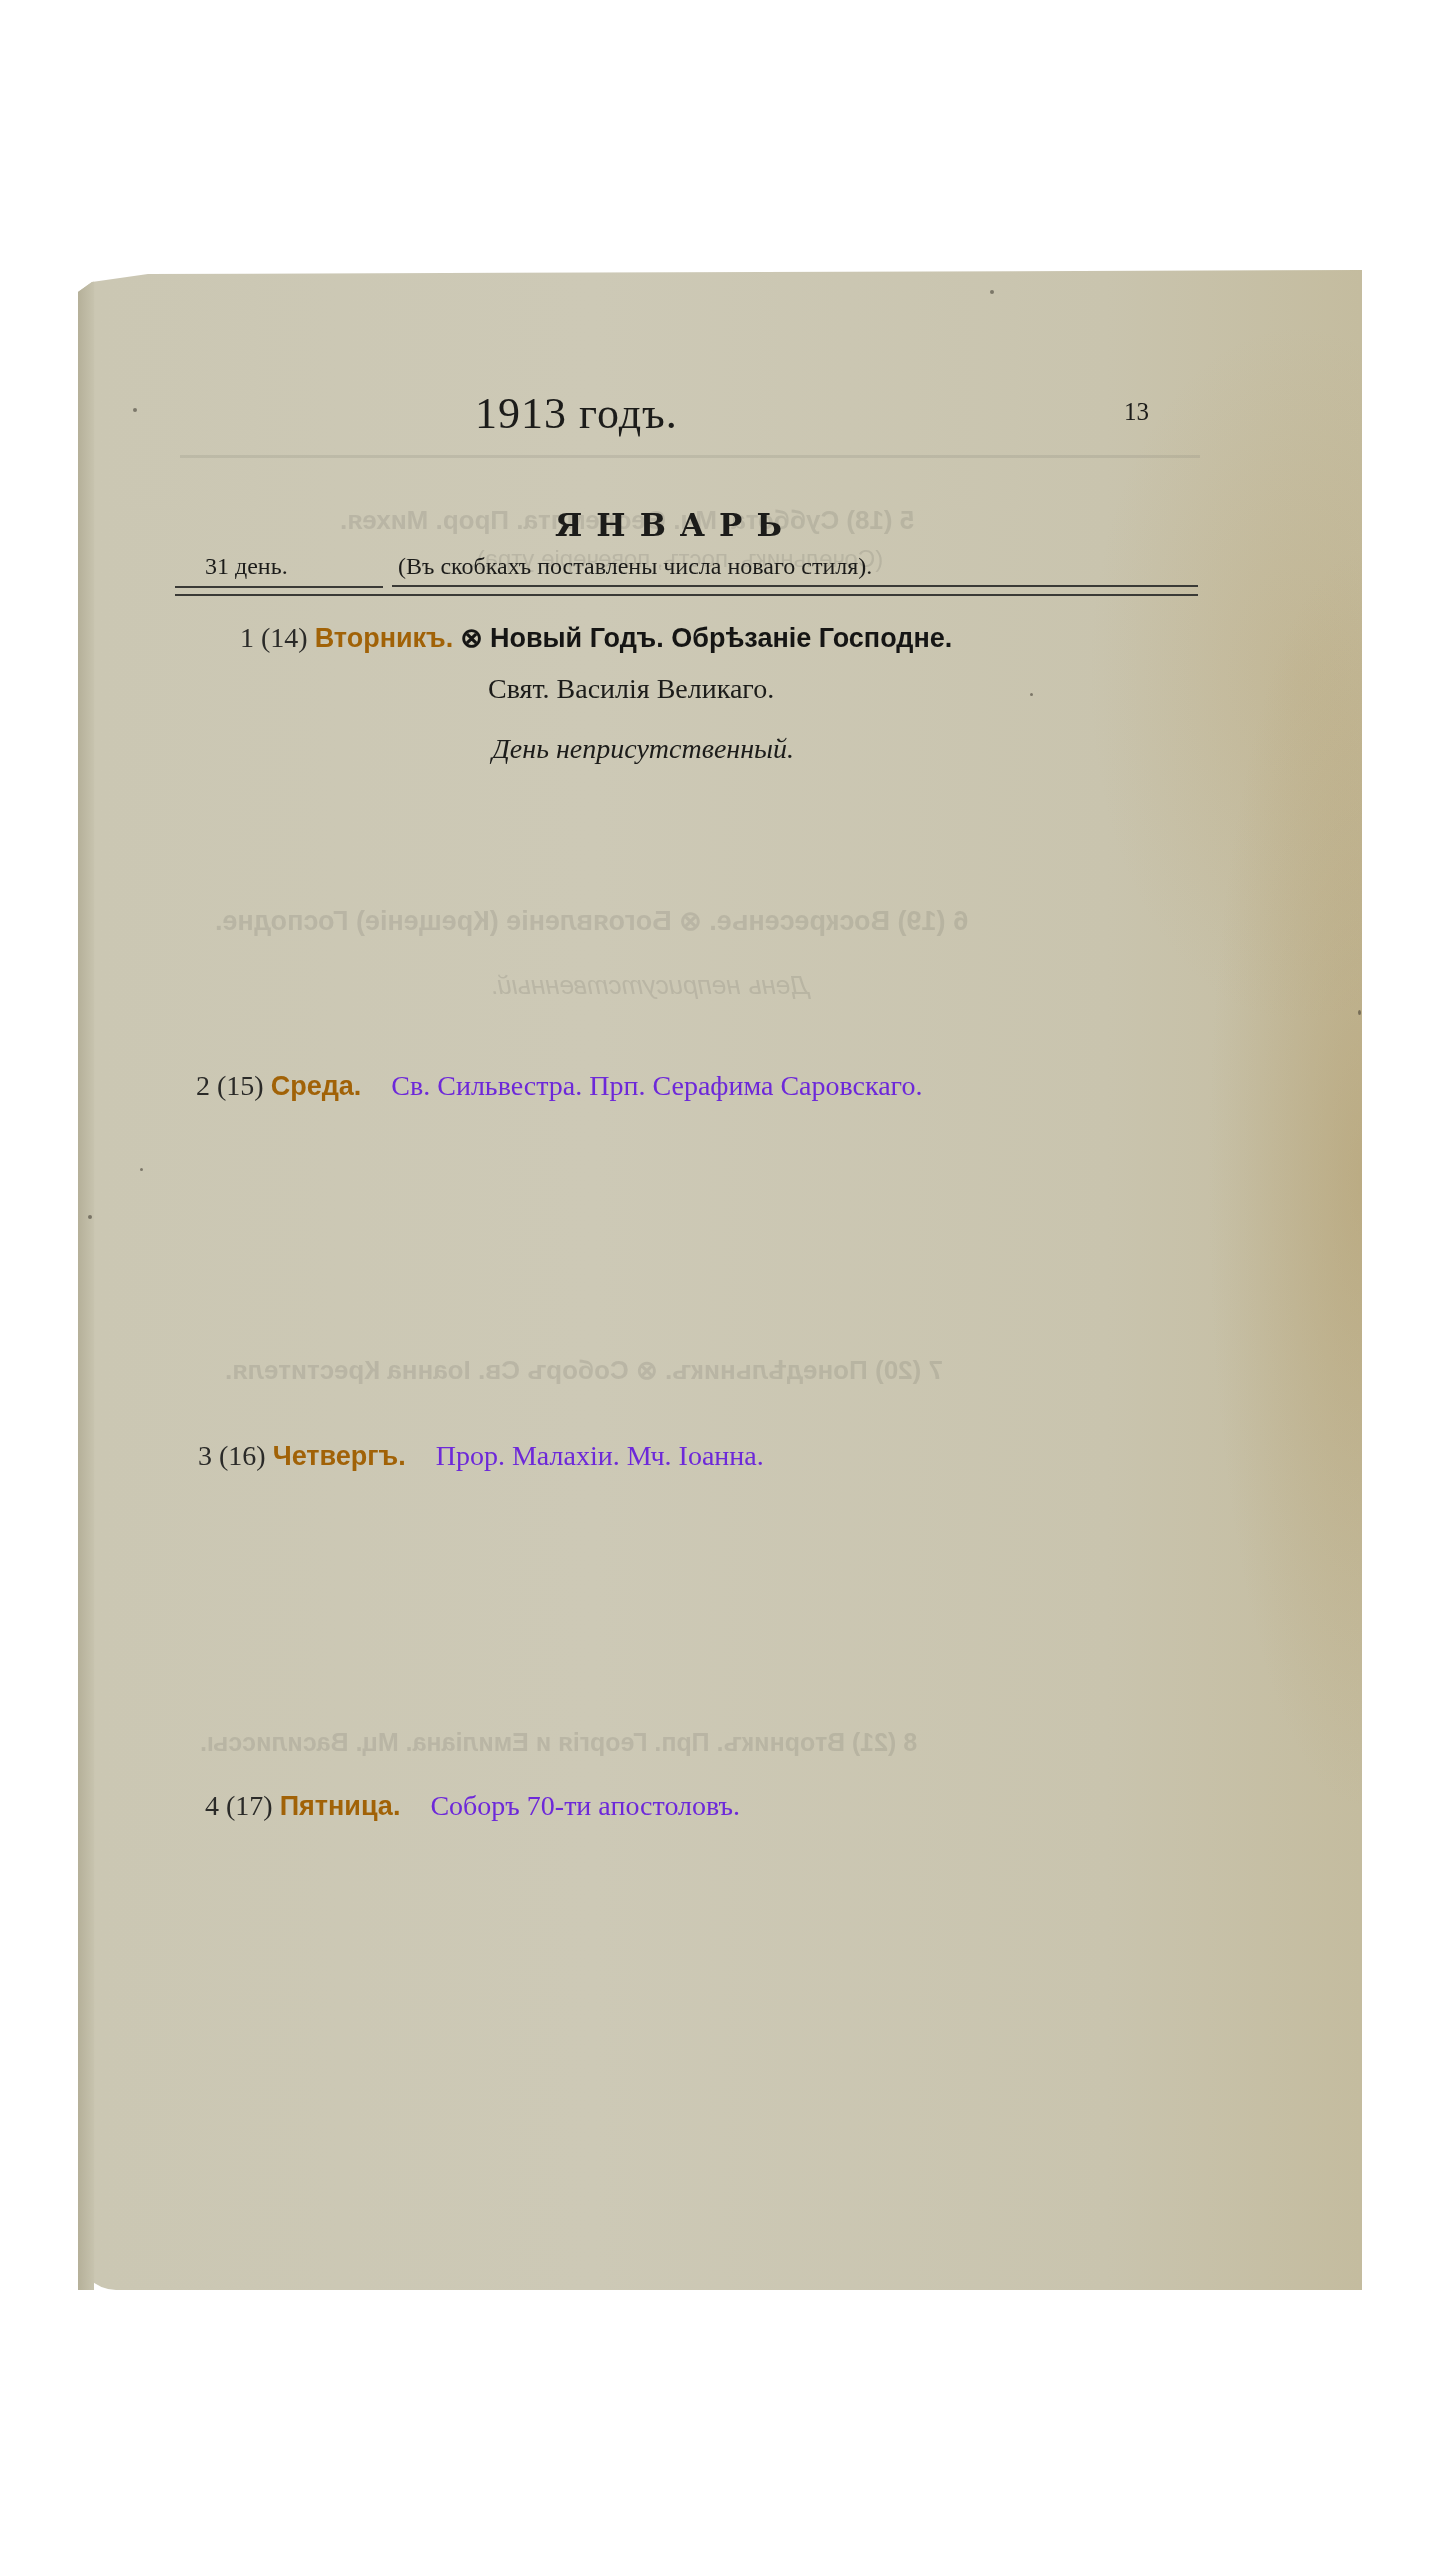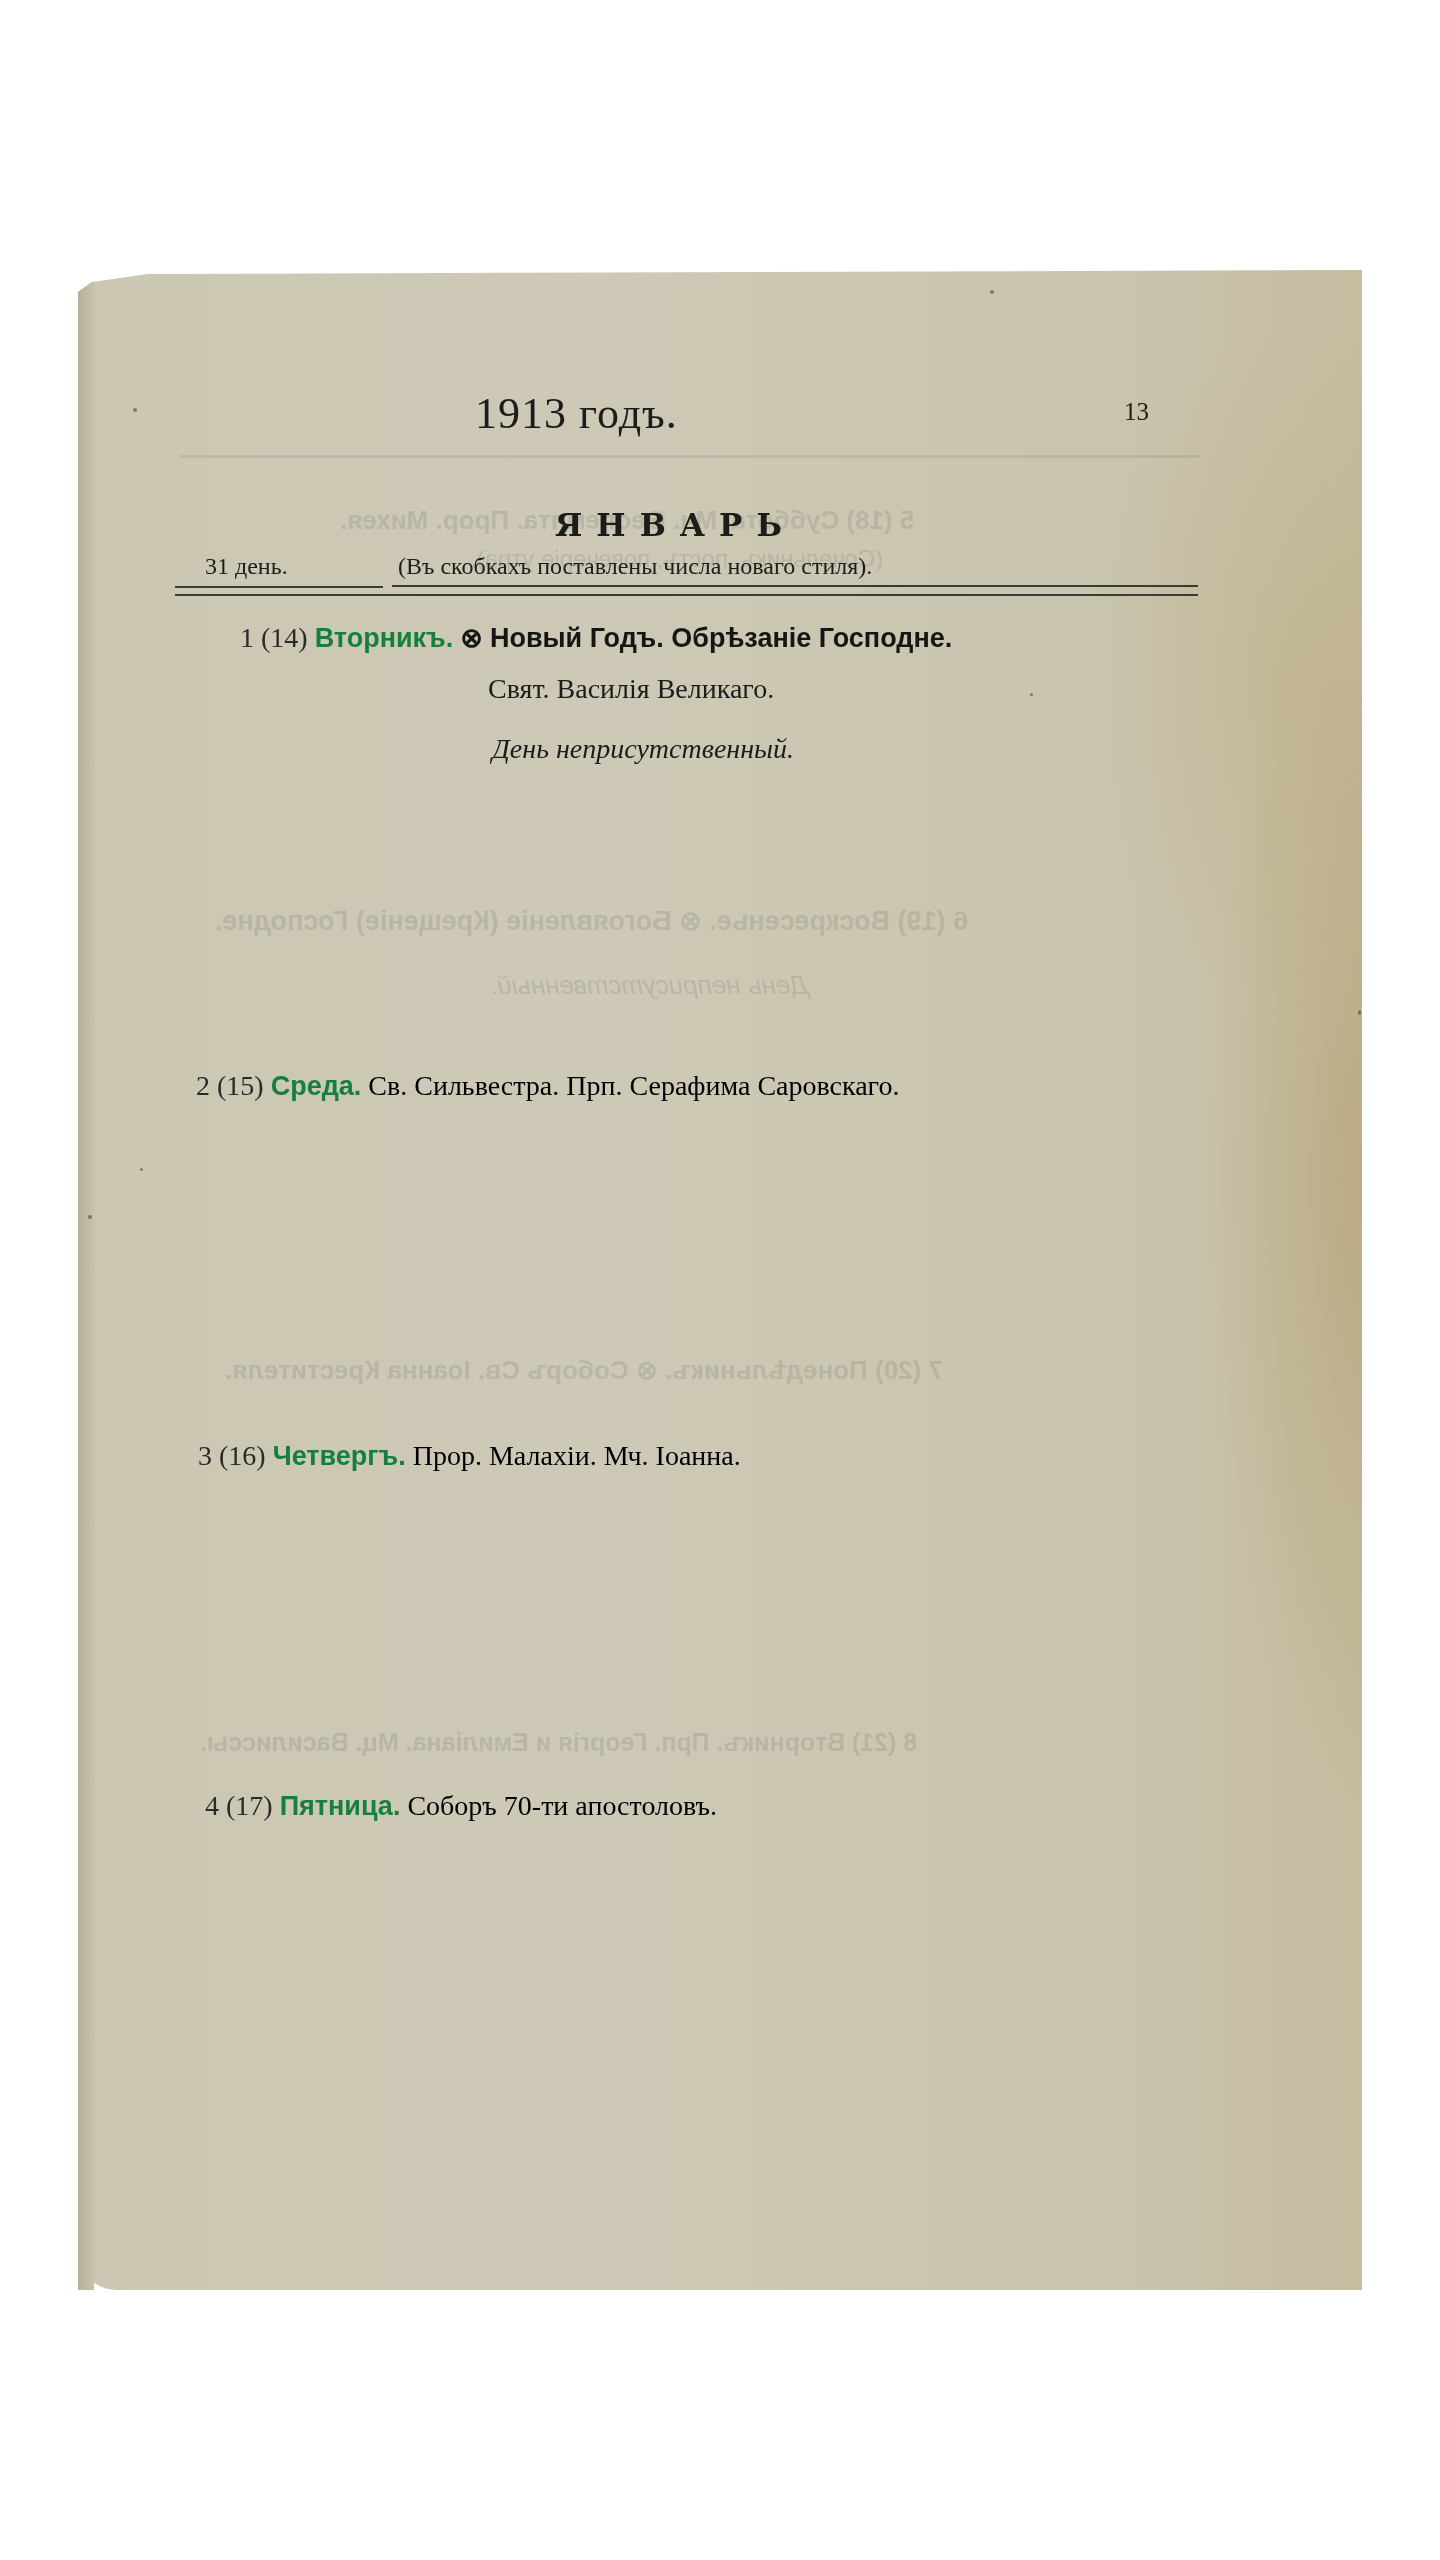--- a/index.html
+++ b/index.html
@@ -16,23 +16,23 @@
   .page .spine { position:absolute; left:0; top:0; width:16px; height:100%; background:linear-gradient(90deg,#b5b099,#c7c3ae); }
   .bleed { position:absolute; color:rgba(90,90,80,0.16); transform:scaleX(-1); white-space:nowrap; font-family:"Liberation Sans", sans-serif; font-weight:bold; }
   .abs { position:absolute; white-space:nowrap; color:#1c1c1a; }
   .title { font-family:"Liberation Serif", serif; font-size:44px; left:475px; top:388px; letter-spacing:1px; }
   .pageno { font-family:"Liberation Serif", serif; font-size:25px; left:1124px; top:398px; }
   .month { font-family:"DejaVu Serif", serif; font-weight:bold; font-size:31px; left:555px; top:507px; letter-spacing:14px; }
   .sub { font-family:Liberation Serif, serif; font-size:24px; top:553px; }
   .rule { position:absolute; height:2px; background:#3a3a36; }
   .entry { font-family:"Liberation Serif", serif; font-size:28px; }
   .entry .num { color:#2a2a28; }
-  .entry .day { font-family:"Liberation Sans", sans-serif; font-weight:bold; font-size:27px; color:#15803d; }
+  .entry .day { font-family:"Liberation Sans", sans-serif; font-weight:bold; font-size:27px; color:#a16207; }
   .entry .bold { font-family:"Liberation Sans", sans-serif; font-weight:bold; font-size:27px; color:#151514; }
-  .entry .rest { color:#000000; }
+  .entry .rest { color:#6d28d9;margin-left:23px; }
   .italic { font-family:"Liberation Serif", serif; font-style:italic; font-size:28px; }
   .speck { position:absolute; width:4px; height:4px; border-radius:50%; background:rgba(60,55,45,0.55); }
 </style>
 </head>
 <body>
 
 <div class="page">
   <div class="spine"></div>
 </div>
 

